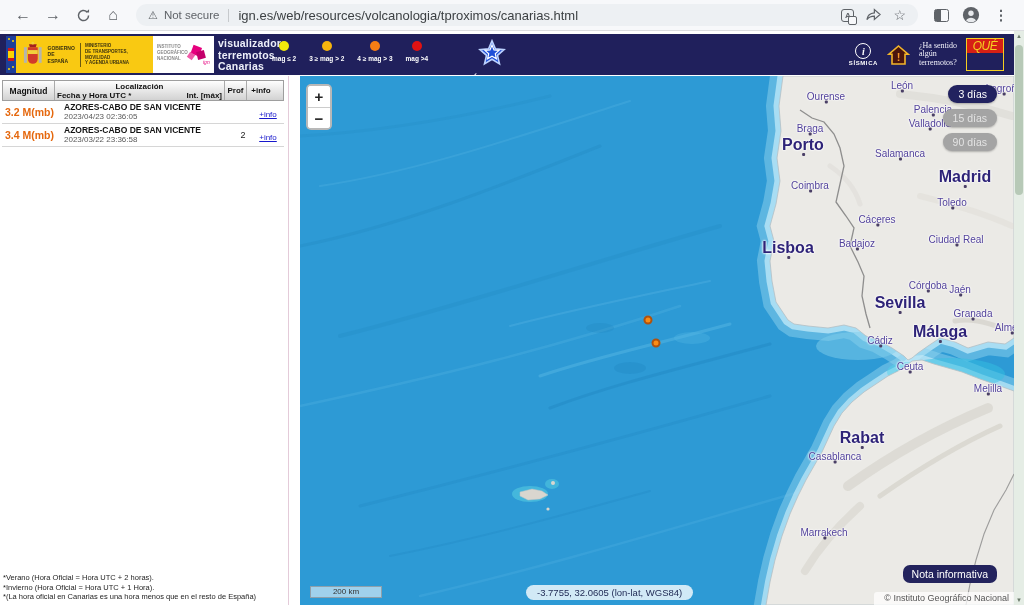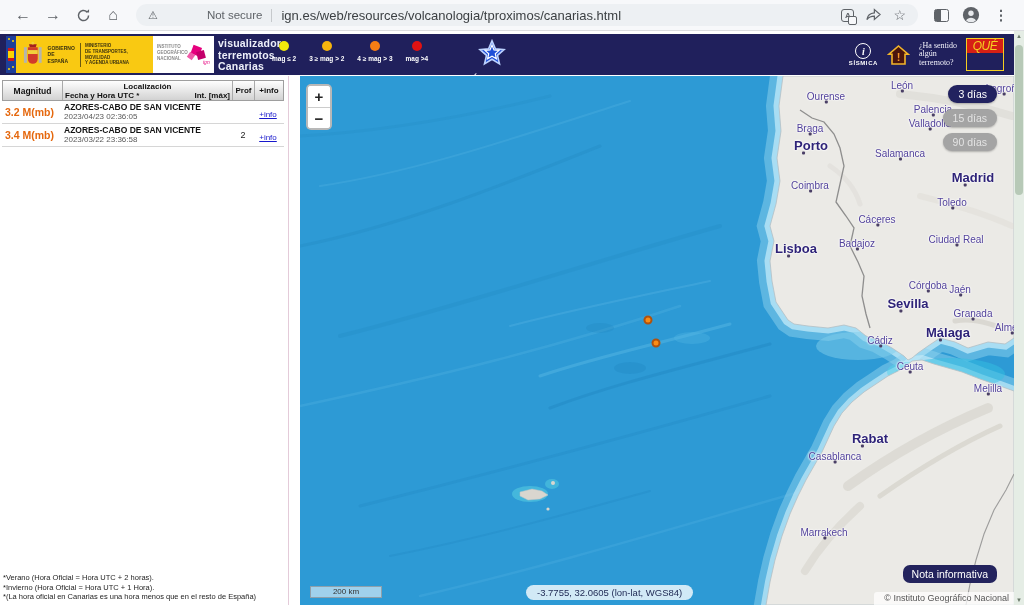--- a/index.html
+++ b/index.html
@@ -7,21 +7,21 @@
     font-family:"Liberation Sans", sans-serif; }
 
   
   #chrome { height:31px; background:#f7f8fa; border-bottom:1px solid #dcdde0;
     display:flex; align-items:center; padding:0 10px; gap:4px; }
   .nav-ic { width:26px; height:24px; display:flex; align-items:center; justify-content:center;
     color:#5f6368; font-size:16px; flex:0 0 auto; cursor:pointer; }
   #omnibox { flex:1; height:22px; background:#edf0f3; border-radius:12px;
     display:flex; align-items:center; padding:0 12px; margin:0 6px; min-width:0; }
   .warn { font-size:11px; color:#5f6368; margin-right:6px; }
-  .sec-label { font-size:11.5px; color:#5f6368; white-space:nowrap;margin-left:43px; }
+  .sec-label { font-size:11.5px; color:#5f6368; white-space:nowrap; }
   .ob-div { width:1px; height:13px; background:#c6c9cc; margin:0 9px; }
   .url { font-size:13px; color:#3c4043; white-space:nowrap; overflow:hidden; flex:1; }
   .ob-ic { margin-left:12px; color:#5f6368; display:flex; align-items:center; cursor:pointer; }
   .star-g { font-size:14px; }
   .tr-ic { position:relative; width:13px; height:13px; border:1.5px solid #5f6368;
     border-radius:3px; font-size:8px; font-weight:bold; color:#5f6368;
     display:flex; align-items:center; justify-content:center; }
   .tr-ic::after { content:''; position:absolute; right:-4px; bottom:-4px; width:7px; height:7px;
     background:#f7f8fa; border:1.5px solid #5f6368; border-radius:2px; }
   .side-ic { width:15px; height:13px; border:1.6px solid #5f6368; border-radius:2.5px; position:relative; }
@@ -70,21 +70,21 @@
   .qh-bot .q { color:#f5d020; }
 
   
   #content { position:absolute; top:45px; left:0; width:1014px; height:529px; display:flex; }
   #panel { width:300px; position:relative; background:#fff; }
   #panel::after { content:''; position:absolute; right:11px; top:0; bottom:0; width:1px; background:#e4cbd9; }
 
   #quake-table { margin:4px 0 0 2px; width:282px; }
   .t-head { display:flex; height:21px; background:linear-gradient(#fefefe,#d2d2d2);
     border:1px solid #9e9e9e; color:#111; font-weight:bold; }
-  .h-mag { width:60px; display:flex; align-items:center; justify-content:center;
+  .h-mag { width:52px; display:flex; align-items:center; justify-content:center;
     font-size:8.5px; border-right:1px solid #aaa; }
   .h-mid { width:170px; display:flex; flex-direction:column; justify-content:center;
     padding:0 2px; border-right:1px solid #aaa; }
   .h-loc { text-align:center; font-size:8px; }
   .h-mid-row { display:flex; justify-content:space-between; font-size:8px; }
   .h-prof { width:22px; display:flex; align-items:center; justify-content:center;
     font-size:8px; border-right:1px solid #aaa; }
   .h-info { width:28px; display:flex; align-items:center; justify-content:center; font-size:8px; }
   .t-row { display:flex; height:23px; border-bottom:1px solid #d6d6d6; align-items:center; }
   .c-mag { width:60px; color:#e5680e; font-weight:bold; font-size:10.5px; padding-left:3px; }
@@ -95,21 +95,21 @@
   .c-info { width:28px; text-align:center; }
   .c-info a { color:#1717cc; font-size:8px; }
   #footnotes { position:absolute; left:3px; bottom:3px; font-size:7.5px; color:#1d1d1d; line-height:1.3; }
 
   
   #map { width:714px; height:529px; position:relative; overflow:hidden; background:#2d9ad5; }
   #map svg { position:absolute; left:0; top:0; }
   .city { position:absolute; transform:translate(-50%,-50%); font-size:10px; color:#52429b;
     white-space:nowrap; z-index:2;
     text-shadow:0 0 2px #fff, 0 0 2px #fff, 0 0 3px rgba(255,255,255,.9); }
-  .city.major { font-size:13px; font-weight:bold; color:#2e2378;padding-left:16px; }
+  .city.major { font-size:16px; font-weight:bold; color:#2e2378; }
   .city i { position:absolute; left:50%; top:100%; width:3px; height:3px; margin:-1px 0 0 -1px;
     background:#4a3f66; border-radius:1px; }
   .quake { position:absolute; width:9px; height:9px; border:2px solid #b0520e; background:#fb8d15;
     border-radius:50%; transform:translate(-50%,-50%); z-index:3; cursor:pointer; }
   #zoomctl { position:absolute; left:6px; top:8px; width:26px; border:2px solid rgba(0,0,0,.28);
     border-radius:5px; overflow:hidden; z-index:5; background:#fff; }
   .zbtn { height:21px; background:#fff; color:#222; font-weight:bold; font-size:15px;
     line-height:21px; text-align:center; cursor:pointer; }
   .zbtn + .zbtn { border-top:1px solid #ccc; }
   #periods { position:absolute; top:9px; right:17px; display:flex; flex-direction:column;
@@ -266,21 +266,21 @@
         <span class="iicon">i</span>
         <span class="slbl">SÍSMICA</span>
       </div>
       <svg width="23" height="22" viewBox="0 0 23 22">
         <path d="M11.5 2 21 10.2h-3V20H5v-9.8H2Z" fill="#4a150d" stroke="#f2b52a" stroke-width="1.6"></path>
         <text x="11.5" y="16.5" text-anchor="middle" font-size="11" font-weight="bold" fill="#f2952a">!</text>
       </svg>
       <div class="felt">
         <div>¿Ha sentido</div>
         <div>algún</div>
-        <div>terremoto?</div>
+        <div>terremotos?</div>
       </div>
       <div class="qh">
         <div class="qh-top">QUÉ</div>
         <div class="qh-bot">
           <span>HACER</span>
             <span class="q">?</span>
         </div>
       </div>
     </div>
   </div>

